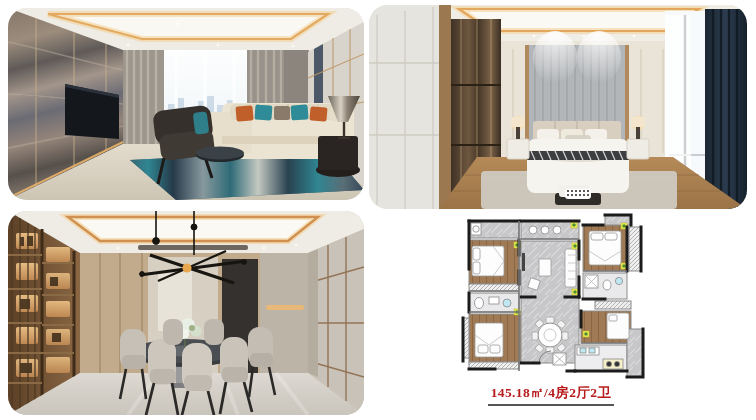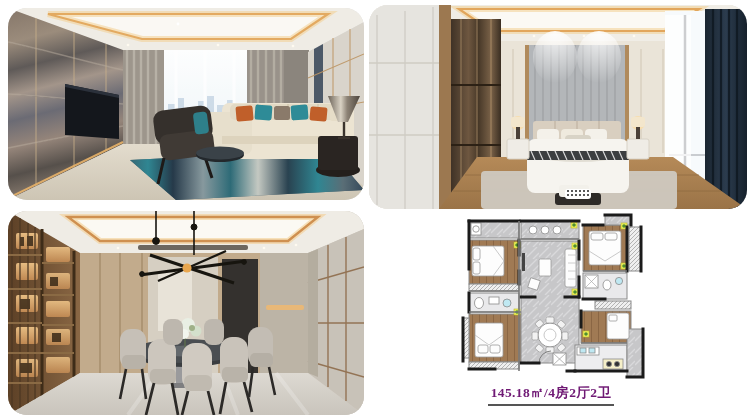--- a/index.html
+++ b/index.html
@@ -6,21 +6,21 @@
   .canvas{position:relative;width:756px;height:420px;background:#ffffff;overflow:hidden;
           font-family:"Liberation Serif","DejaVu Serif",serif;}
   .photo{position:absolute;border-radius:19px;overflow:hidden;background:#ddd;}
   .photo svg{display:block;width:100%;height:100%;}
   #photo-living{left:8px;top:8px;width:356px;height:192px;}
   #photo-bedroom{left:369px;top:5px;width:378px;height:204px;}
   #photo-dining{left:8px;top:211px;width:356px;height:204px;}
   .floorplan{position:absolute;left:455px;top:211px;width:192px;text-align:center;}
   .floorplan svg{display:block;width:192px;height:172px;}
   .caption{display:inline-block;padding:0 3px 3px 3px;
-           font-weight:bold;font-size:13.5px;letter-spacing:.4px;color:#701a75;
+           font-weight:bold;font-size:13.5px;letter-spacing:.4px;color:#b91c1c;
            border-bottom:2px solid #555;line-height:1.1;}
 </style>
 </head>
 <body>
 
 <div class="canvas">
 
   <figure class="photo" id="photo-living" style="margin:0">
     <svg viewBox="0 0 356 192">
       <defs>

